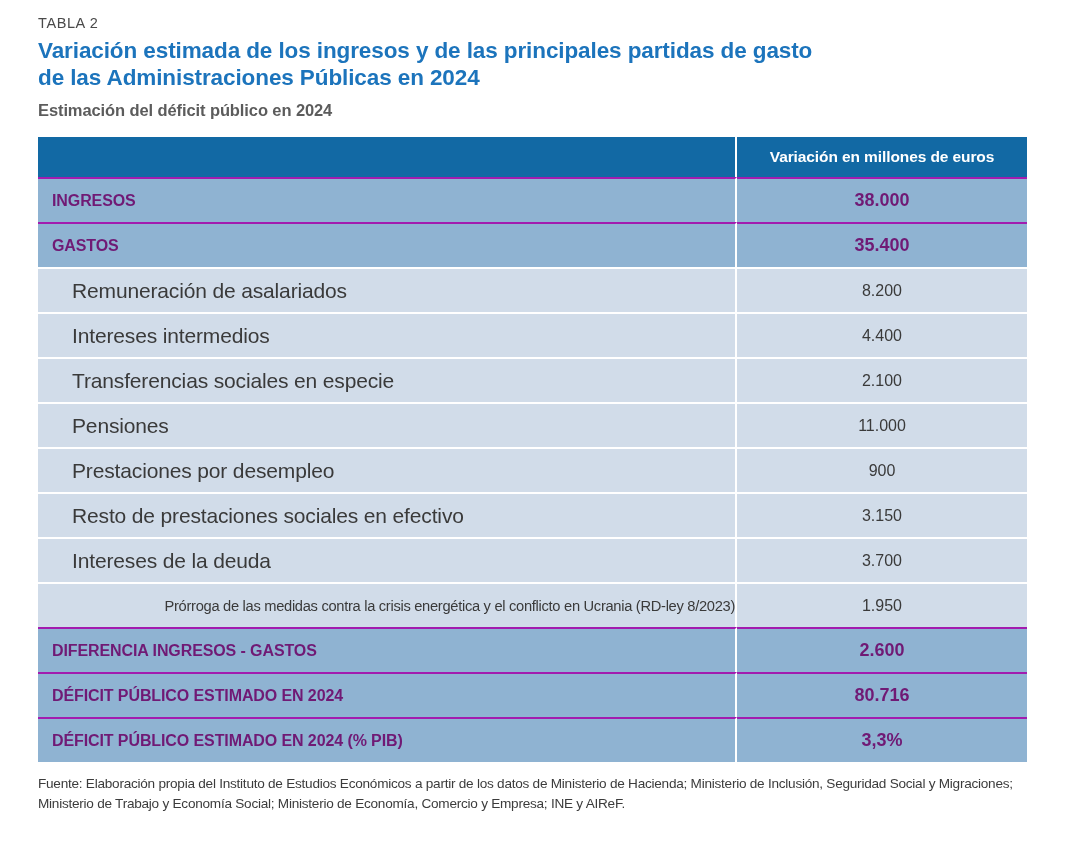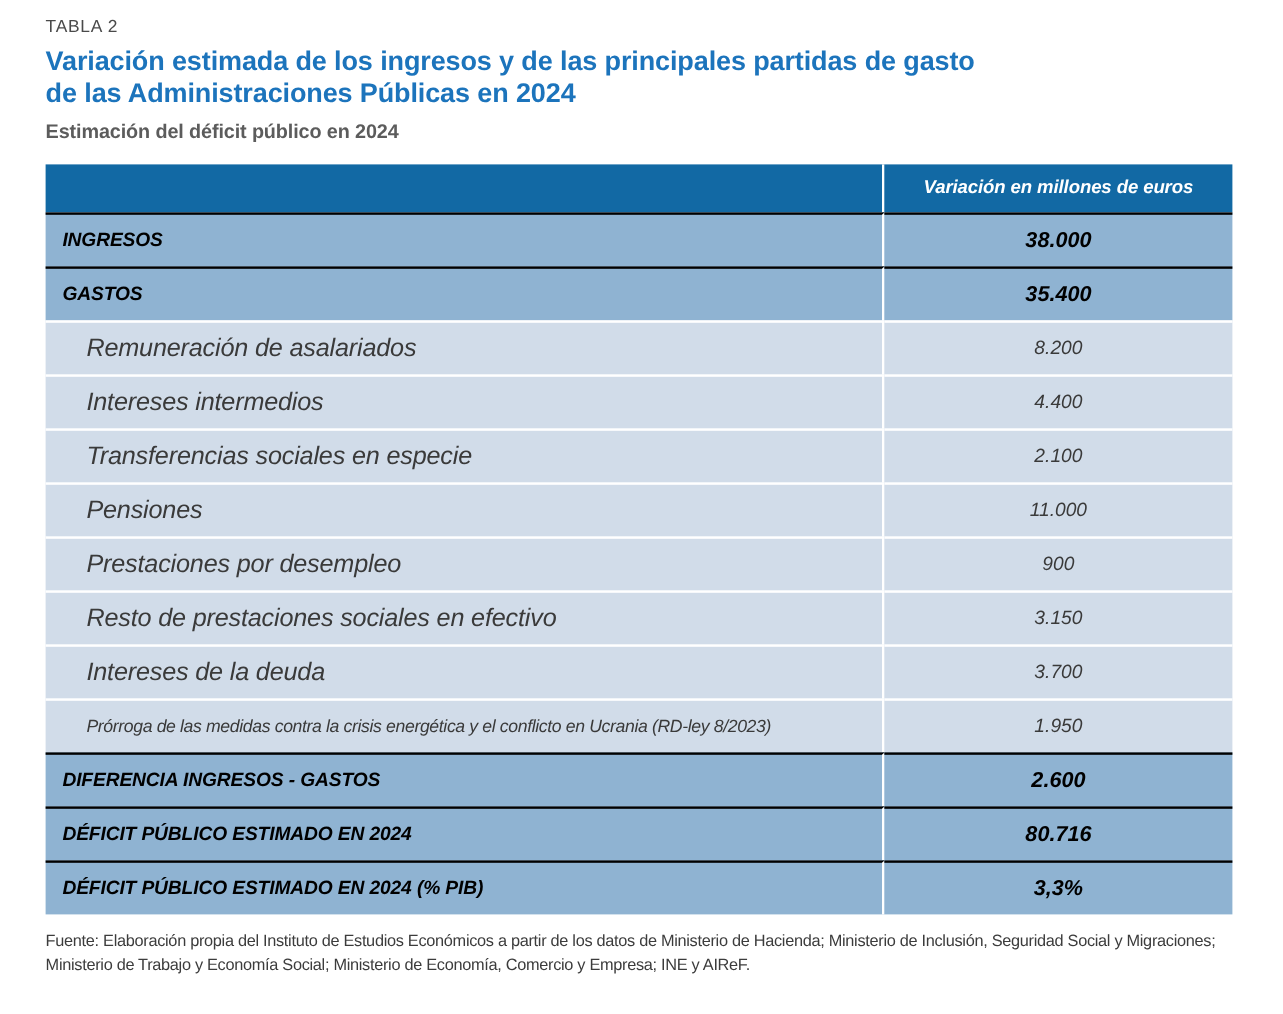--- a/index.html
+++ b/index.html
@@ -67,21 +67,20 @@
     width: 989px;
     table-layout: fixed;
   }
   table.data col.c-label { width: 699px; }
   table.data col.c-value { width: 290px; }
 
   table.data th, table.data td {
     padding: 0;
     vertical-align: middle;
     box-sizing: border-box;
-    font-style: italic;
   }
 
   
   tr.row-head th {
     background: #1269a4;
     color: #ffffff;
     height: 40px;
     font-size: 15.5px;
     font-weight: bold;
     letter-spacing: -0.1px;
@@ -90,24 +89,24 @@
     border-right: 2px solid #ffffff;
   }
   tr.row-head th.h-value {
     text-align: center;
   }
 
   
   tr.row-dark td {
     background: #8fb3d2;
     height: 45px;
-    color: #000000;
+    color: #701a75;
     font-size: 16px;
     font-weight: bold;
-    border-top: 2px solid #000000;
+    border-top: 2px solid #a21caf;
     margin-left: 35px;
   }
   tr.row-dark td.cell-label {
     padding-left: 14px;
     letter-spacing: -0.1px;
     border-right: 2px solid #ffffff;
   }
   tr.row-dark td.cell-value {
     text-align: center;
     font-size: 18px;
@@ -128,20 +127,21 @@
     border-right: 2px solid #ffffff;
   }
   tr.row-light td.cell-value {
     text-align: center;
     font-size: 16px;
   }
 
   tr.row-light.long td.cell-label {
     font-size: 14.7px;
     letter-spacing: -0.3px;
+    text-align: right;
   }
 
   
   .source {
     margin: 12px 38px 0 38px;
     width: 989px;
     font-size: 13.6px;
     line-height: 20px;
     color: #3c3c3c;
     letter-spacing: -0.25px;

